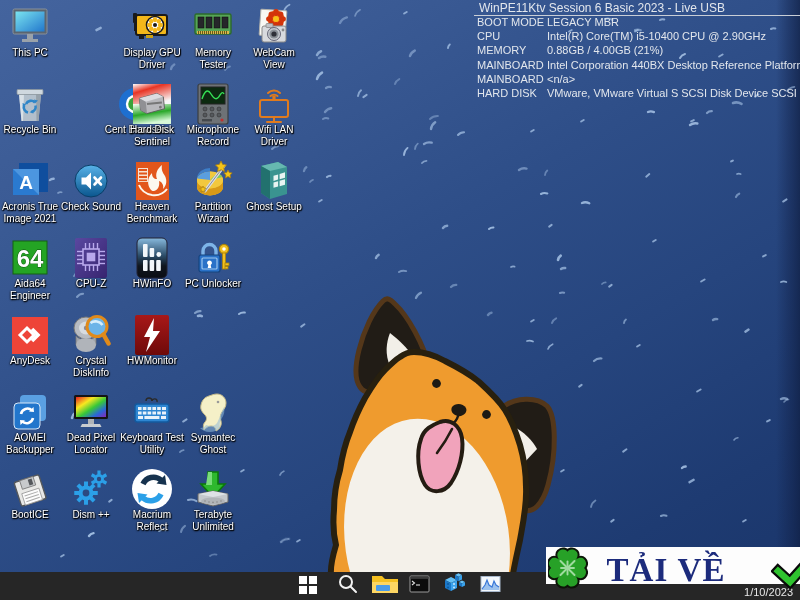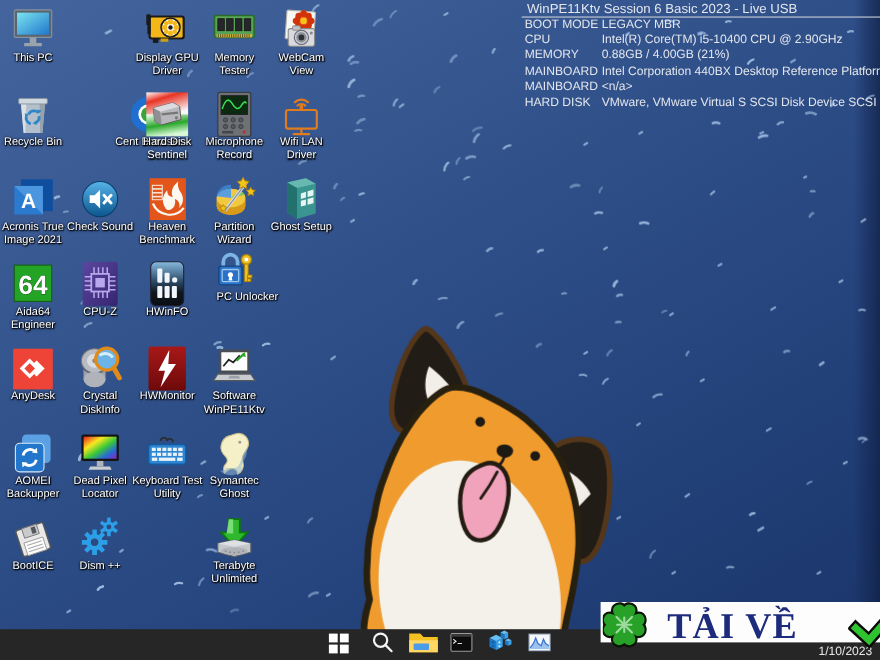--- a/index.html
+++ b/index.html
@@ -523,21 +523,21 @@
 <rect x="11" y="7" width="4.6" height="13" rx="1"></rect>
 <rect x="17.6" y="11" width="4.6" height="9" rx="1"></rect>
 <circle cx="26.8" cy="17.5" r="2.4"></circle>
 <rect x="11" y="23" width="4.6" height="11" rx="1"></rect>
 <rect x="17.6" y="23" width="4.6" height="11" rx="1"></rect>
 <rect x="24.2" y="23" width="4.6" height="11" rx="1"></rect>
 </g>
 </svg>
 <div class="lb">HWinFO</div>
 </div>
-<div class="ic" style="left:181px;top:226px;text-align:right;">
+<div class="ic" style="left:181px;top:239px;">
 <svg width="40" height="40" viewBox="0 0 40 40">
 <path d="M10,17 v-5 a6.5,6.5 0 0 1 13,0 v5" fill="none" stroke="#7db4e8" stroke-width="3.4"></path>
 <rect x="6" y="16" width="21" height="17" rx="2" fill="#2a72c8" stroke="#15447e" stroke-width="1.2"></rect>
 <rect x="9" y="19" width="15" height="11" rx="1" fill="none" stroke="#9cc6ee" stroke-width="1.2"></rect>
 <path d="M16.5,21.5 a2.4,2.4 0 0 1 1.2,4.5 l0.6,3 h-3.6 l0.6,-3 a2.4,2.4 0 0 1 1.2,-4.5 Z" fill="#fff"></path>
 <circle cx="31" cy="10" r="4.6" fill="#f2c020" stroke="#a8820a" stroke-width="1.2"></circle>
 <circle cx="31" cy="10" r="1.8" fill="#fff"></circle>
 <rect x="29.4" y="14" width="3.2" height="16" fill="#f2c020" stroke="#a8820a" stroke-width="0.8"></rect>
 <rect x="32" y="24" width="4" height="2.6" fill="#f2c020" stroke="#a8820a" stroke-width="0.8"></rect>
 <rect x="32" y="27.5" width="3" height="2.4" fill="#f2c020" stroke="#a8820a" stroke-width="0.8"></rect>
@@ -573,31 +573,20 @@
 <defs>
           <linearGradient id="hwm" x1="0" y1="0" x2="0" y2="1">
             <stop offset="0" stop-color="#a81818"></stop>
             <stop offset="1" stop-color="#6e0a0a"></stop>
           </linearGradient>
         </defs>
 <rect x="3" y="1" width="34" height="40" rx="2" fill="url(#hwm)"></rect>
 <path d="M22,4 L12,23 L18,23 L14,38 L28,17 L21,17 Z" fill="#fff"></path>
 </svg>
 <div class="lb">HWMonitor</div>
-</div>
-<div class="ic" style="left:181px;top:316px;">
-<svg width="40" height="40" viewBox="0 0 40 40">
-<rect x="7" y="3" width="26" height="19" rx="1.5" fill="#fdfdfd" stroke="#4a4e52" stroke-width="2.4"></rect>
-<path d="M10,17 L15,11 L19,13.5 L25,7" stroke="#222" stroke-width="1.6" fill="none"></path>
-<path d="M22,12 L29,5.5" stroke="#2aa82a" stroke-width="2" fill="none"></path>
-<path d="M29.5,4 l1,4.5 l-4.5,-1 Z" fill="#2aa82a"></path>
-<path d="M5,24 L35,24 L39,30 L1,30 Z" fill="#c8ccd0" stroke="#55595d" stroke-width="1.2"></path>
-<path d="M16,25.5 h8 l1.5,2.5 h-11 Z" fill="#9aa0a6"></path>
-</svg>
-<div class="lb">Software<br>WinPE11Ktv</div>
 </div>
 
 <div class="ic" style="left:-2px;top:393px;">
 <svg width="40" height="40" viewBox="0 0 40 40">
 <rect x="10" y="2" width="26" height="26" rx="4" fill="#5aa0e2"></rect>
 <rect x="4" y="10" width="26" height="26" rx="4" fill="#2276cc" stroke="#d8e8f8" stroke-width="1"></rect>
 <g fill="none" stroke="#fff" stroke-width="2.6">
 <path d="M11,21 a6.5,6.5 0 0 1 11,-3.5"></path>
 <path d="M23,25 a6.5,6.5 0 0 1 -11,3.2"></path>
 </g>
@@ -701,20 +690,31 @@
               <rect x="-1.6" y="-8.5" width="3.2" height="4" transform="rotate(240)"></rect>
               <rect x="-1.6" y="-8.5" width="3.2" height="4" transform="rotate(300)"></rect>
             </g>
 </g>
 </g>
 <circle cx="15" cy="23" r="3.4" fill="#2c4a80"></circle>
 <circle cx="28" cy="9" r="2.2" fill="#2c4a80"></circle>
 </svg>
 <div class="lb">Dism ++</div>
 </div>
+<div class="ic t2" style="left:120px;top:468px;">
+<svg width="42" height="42" viewBox="0 0 42 42">
+<circle cx="21" cy="21" r="20" fill="#fff"></circle>
+<path d="M13,14 A11,11 0 0 1 31,13 L27,17 L37,17 L35,7 L31.5,13.2" fill="none" stroke="#16324e" stroke-width="0"></path>
+<path d="M12,16 A11.5,11.5 0 0 1 30,12" fill="none" stroke="#16324e" stroke-width="5.5"></path>
+<path d="M34,7 l1.5,10 l-10,-1.5 Z" fill="#16324e"></path>
+<path d="M30,26 A11.5,11.5 0 0 1 12,30" fill="none" stroke="#2ba0e8" stroke-width="5.5"></path>
+<path d="M8,35 l-1.5,-10 l10,1.5 Z" fill="#2ba0e8"></path>
+</svg>
+<div class="lb">Macrium<br>Reflect</div>
+</div>
 <div class="ic t2" style="left:181px;top:468px;">
 <svg width="40" height="42" viewBox="0 0 40 42">
 <path d="M15,4 h10 v12 h7 l-12,13 l-12,-13 h7 Z" fill="#2eb82e" stroke="#0a7a0a" stroke-width="1.6"></path>
 <path d="M15,4 h4 v13 h-6 Z" fill="#7adc7a"></path>
 <path d="M5,26 L20,23 L35,26 L35,34 L20,38 L5,34 Z" fill="#c4c8cc" stroke="#666" stroke-width="1"></path>
 <path d="M5,26 L20,23 L35,26 L20,29 Z" fill="#dde1e5"></path>
 <ellipse cx="20" cy="33" rx="12" ry="3.6" fill="#b0b4b8"></ellipse>
 <g fill="#888">
           <circle cx="12" cy="33" r="0.8"></circle>
           <circle cx="16" cy="34" r="0.8"></circle>

